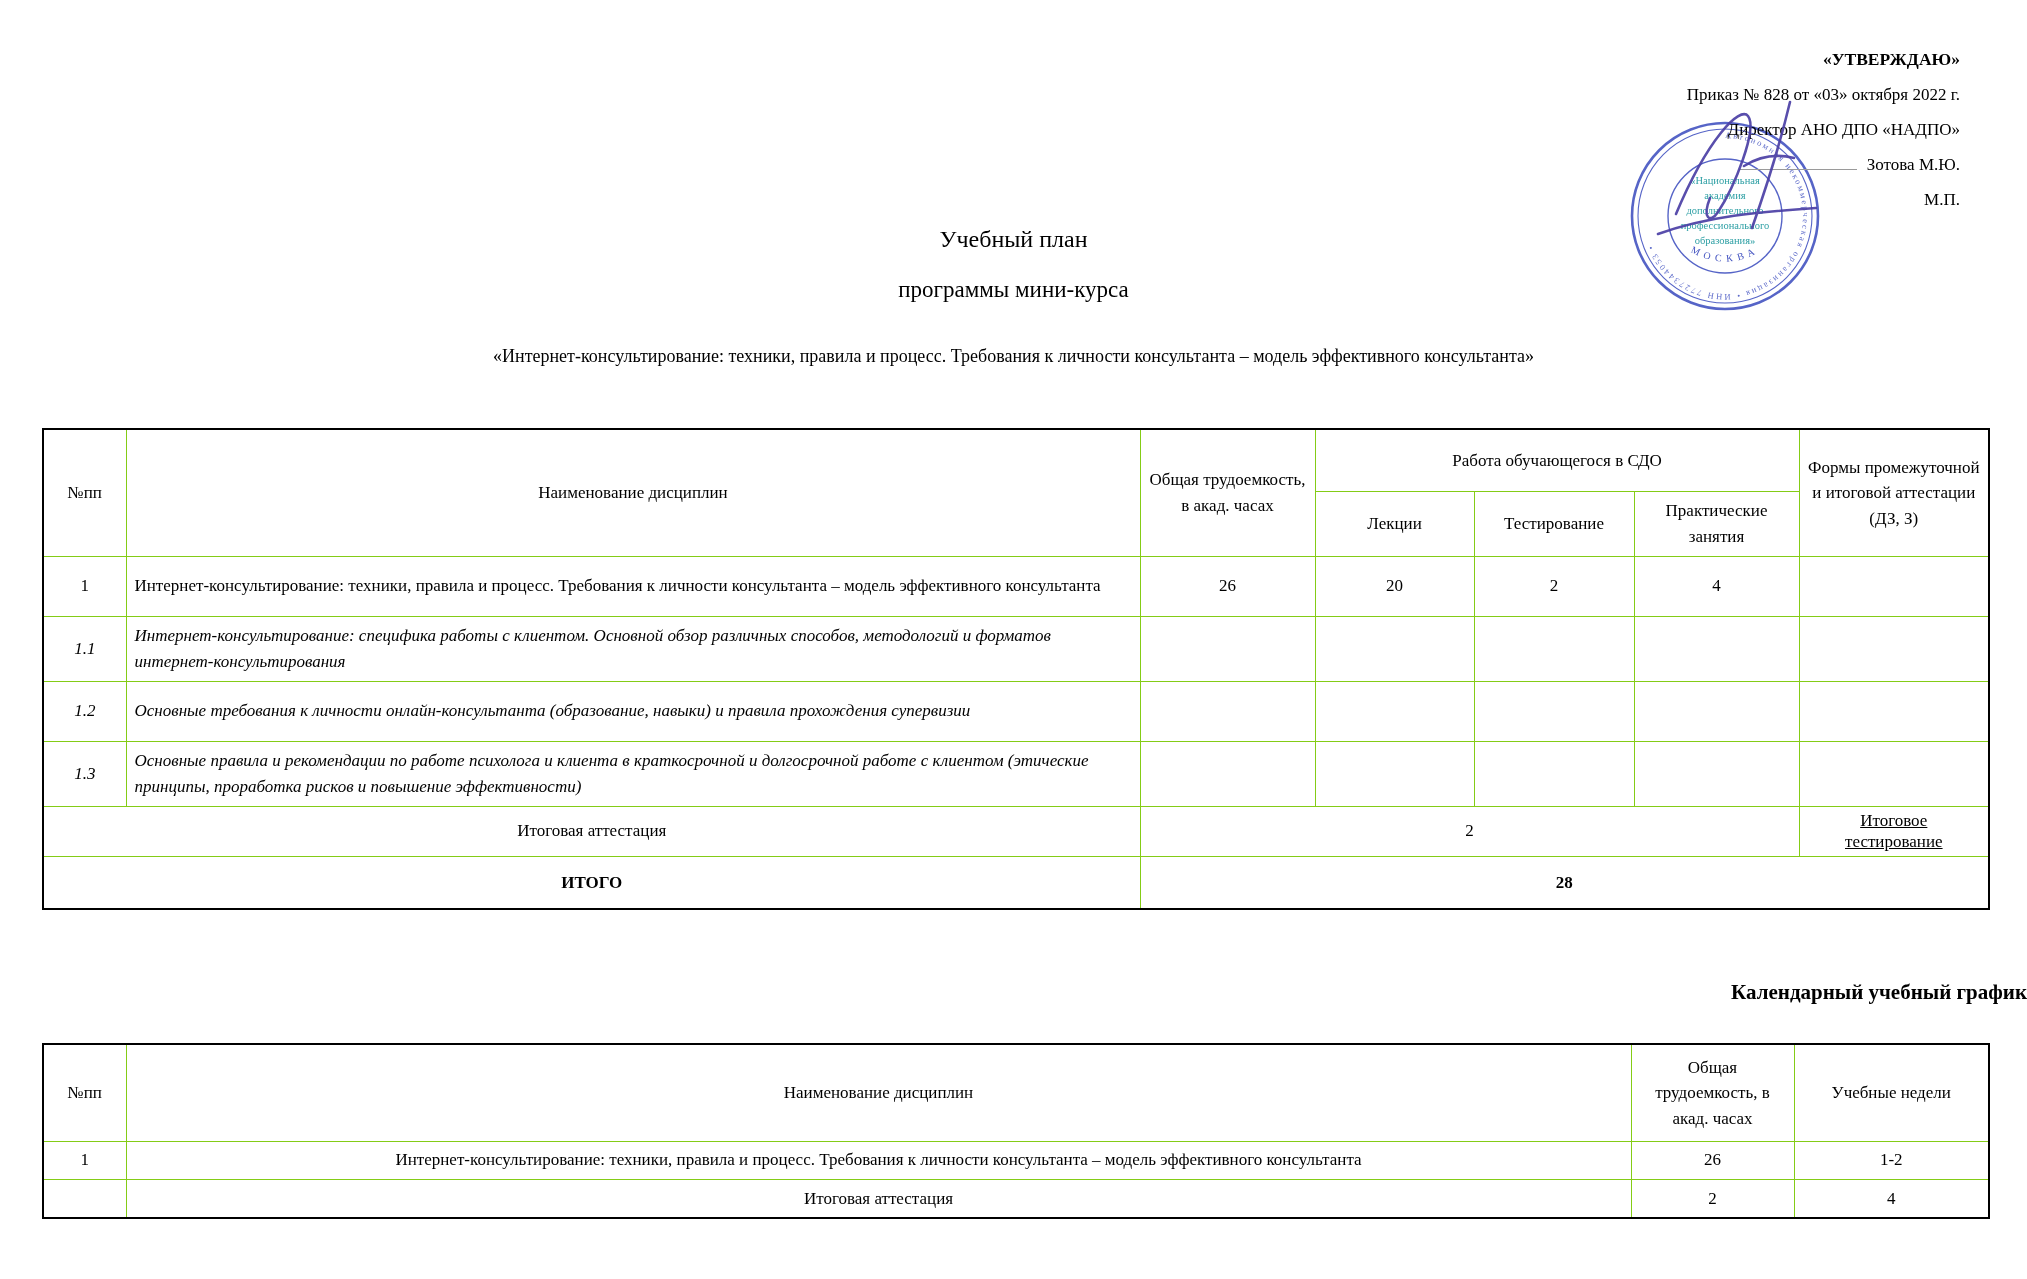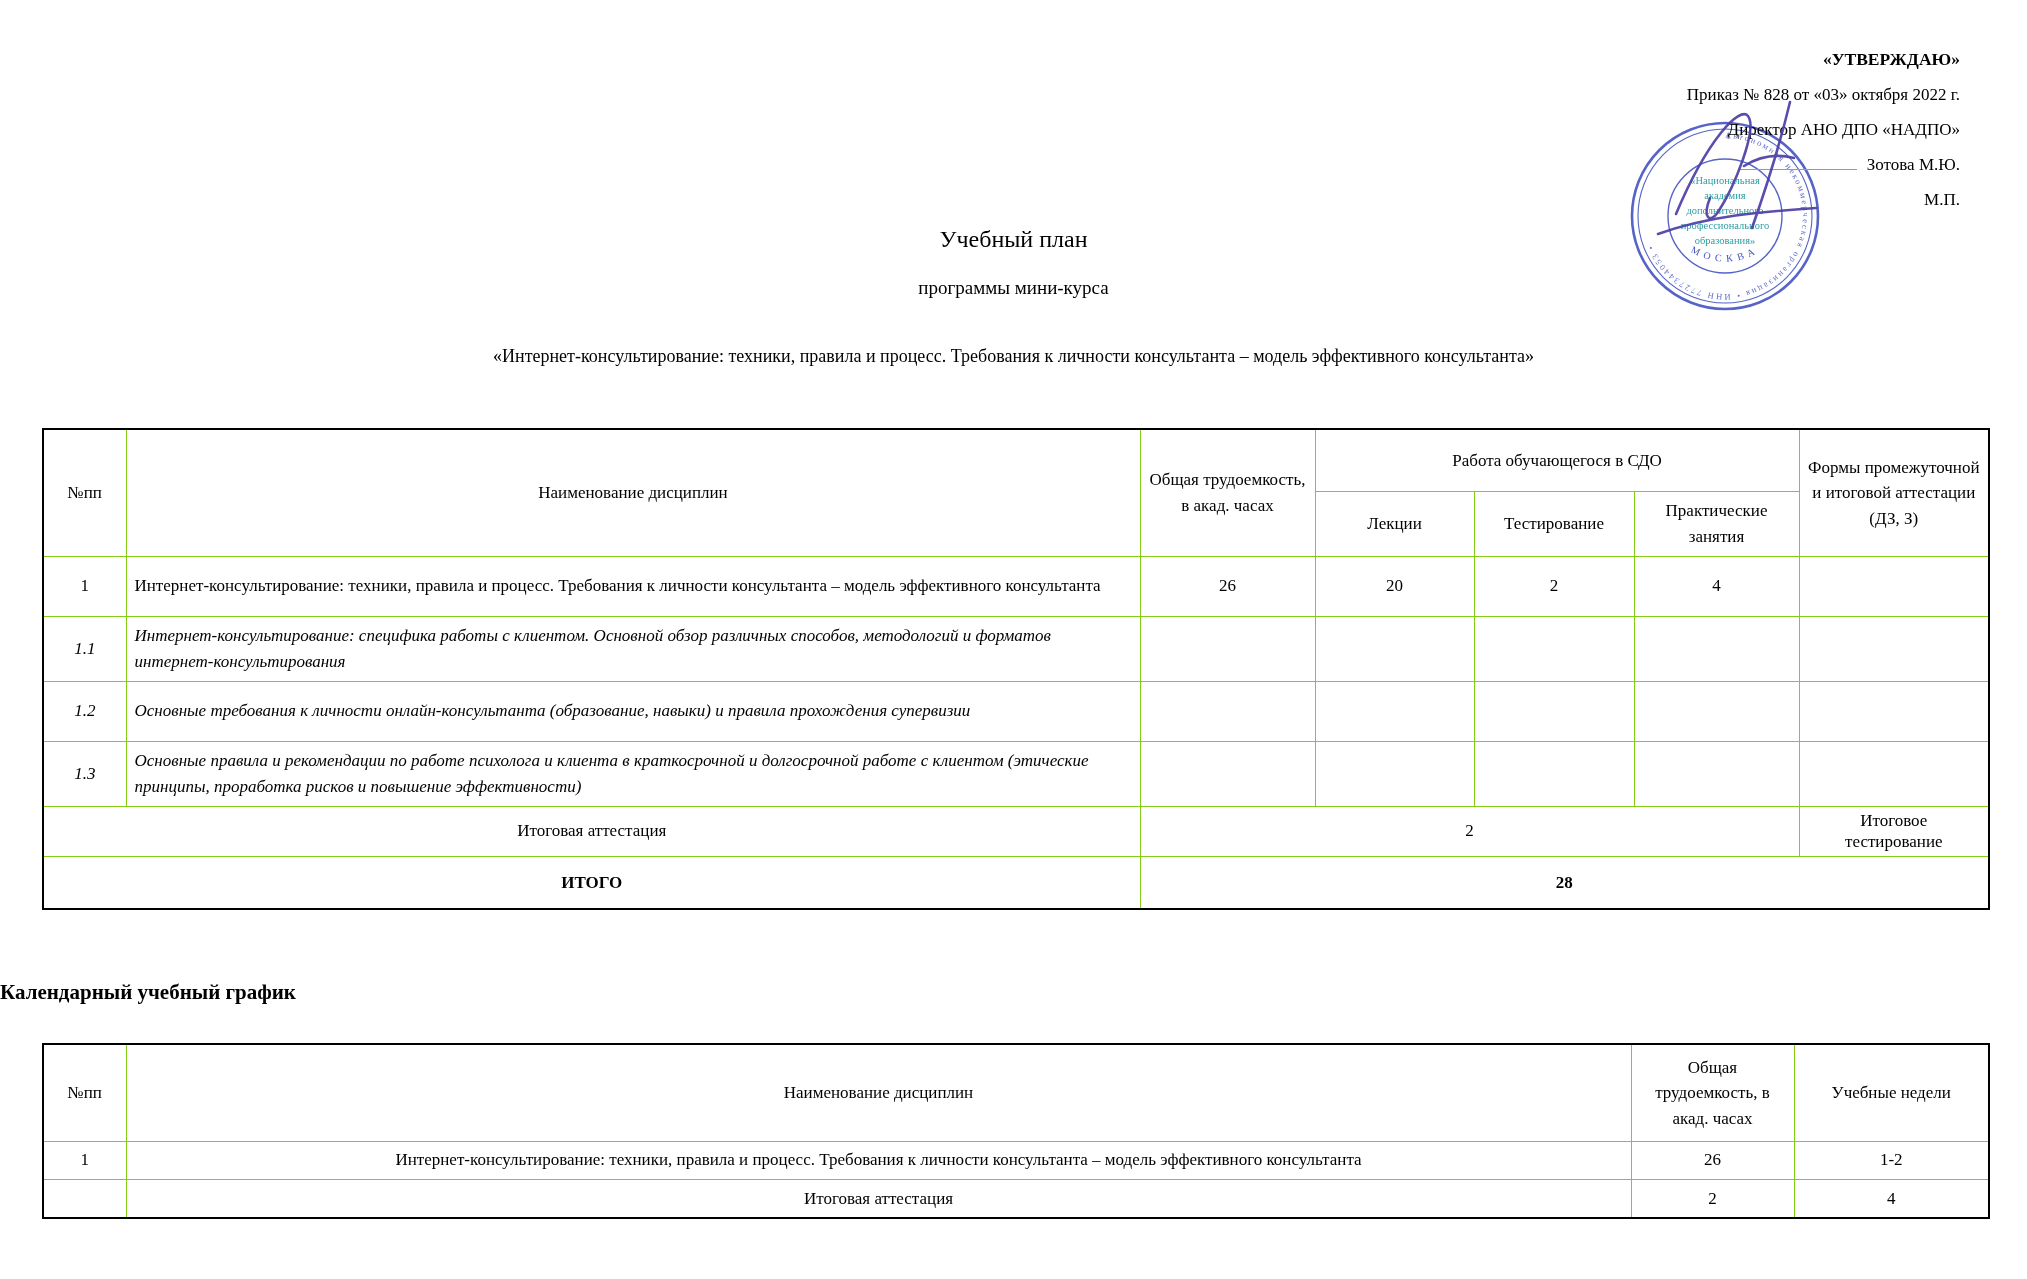--- a/index.html
+++ b/index.html
@@ -13,32 +13,32 @@
     font-size:17px;line-height:21px;
   }
   .approval .line{margin-bottom:14px;}
   .approval .approve{font-weight:bold;font-size:17.5px;}
   .sig-row{margin-top:6px;margin-bottom:14px;}
   .sig-underline{display:inline-block;width:118px;border-bottom:1.5px solid #9a9a9a;vertical-align:baseline;margin-right:6px;}
   .stamp-svg{position:absolute;left:1627px;top:118px;z-index:1;}
   .sign-svg{position:absolute;left:1648px;top:96px;z-index:3;}
   
   .doc-title{position:absolute;left:0;right:0;top:226px;text-align:center;font-size:24px;z-index:2;}
-  .doc-subtitle{position:absolute;left:0;right:0;top:277px;text-align:center;font-size:19px;}
+  .doc-subtitle{position:absolute;left:0;right:0;top:277px;text-align:center;font-size:23px;}
   .course-title{position:absolute;left:30px;right:30px;top:346px;text-align:center;font-size:18px;font-weight:normal;}
-  .table2-title{position:absolute;left:0;right:0;top:980px;text-align:left;font-size:21px;font-weight:bold;}
+  .table2-title{position:absolute;left:0;right:0;top:980px;text-align:right;font-size:21px;font-weight:bold;}
   
   table{border-collapse:collapse;table-layout:fixed;position:absolute;left:42px;background:#fff;border:2px solid #000;}
   #t1{top:428px;width:1946px;}
   #t2{top:1043px;width:1946px;}
   td,th{border:1px solid #84cc16;font-weight:normal;font-size:17px;text-align:center;vertical-align:middle;padding:1px 8px;line-height:1.5;overflow:hidden;}
   .name-cell{text-align:left;}
   .it{font-style:italic;}
   .b{font-weight:bold;}
-  .tight{line-height:1.25;padding:1px 20px;}
+  .tight{line-height:1.25;padding:1px 20px;text-decoration:underline;}
   tr.h62{height:62px;} tr.h65{height:65px;} tr.h60{height:60px;}
   tr.h50{height:50px;} tr.h53{height:53px;padding-left:8px;}
   tr.h97{height:97px;} tr.h38{height:38px;} tr.h39{height:39px;}
 </style>
 </head>
 <body>
 
 <div class="page">
 
   <svg class="stamp-svg" width="196" height="196" viewBox="0 0 196 196">

